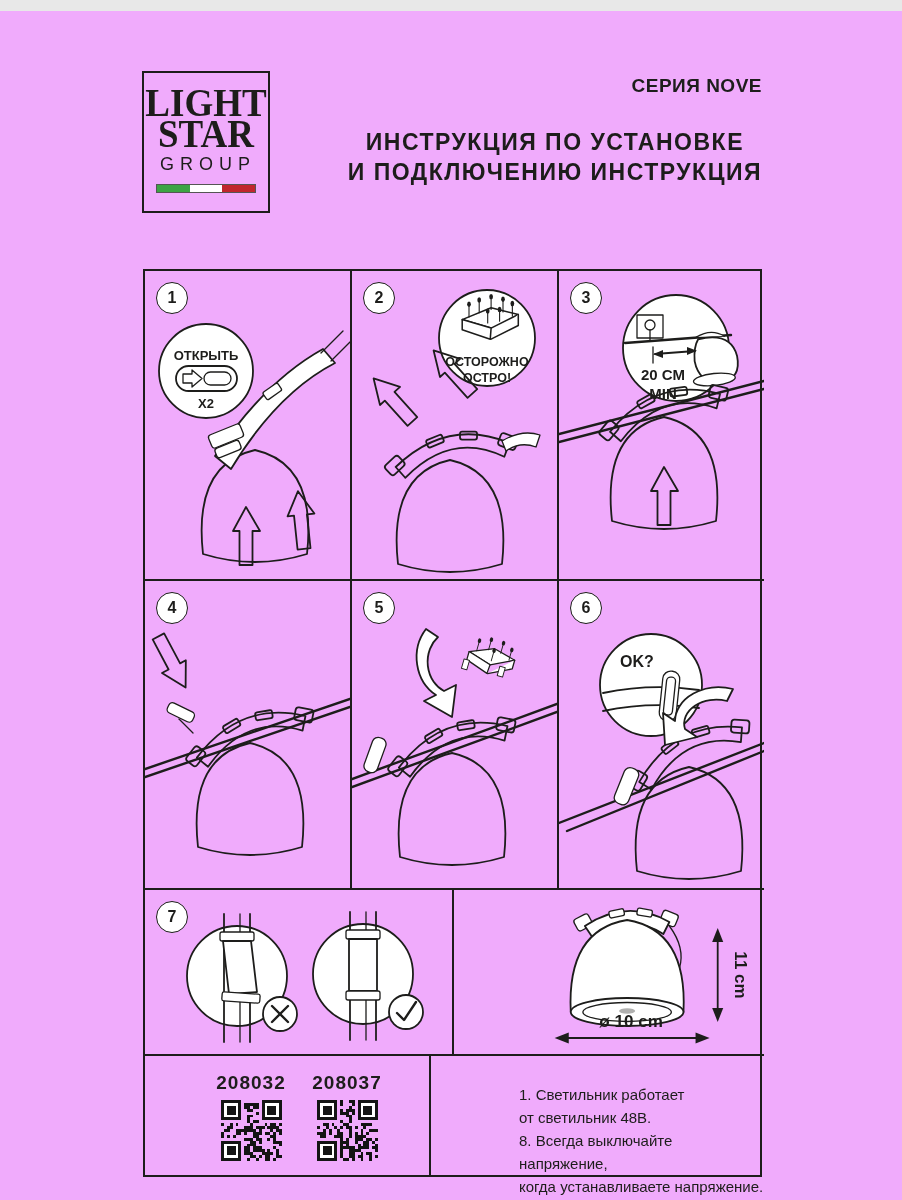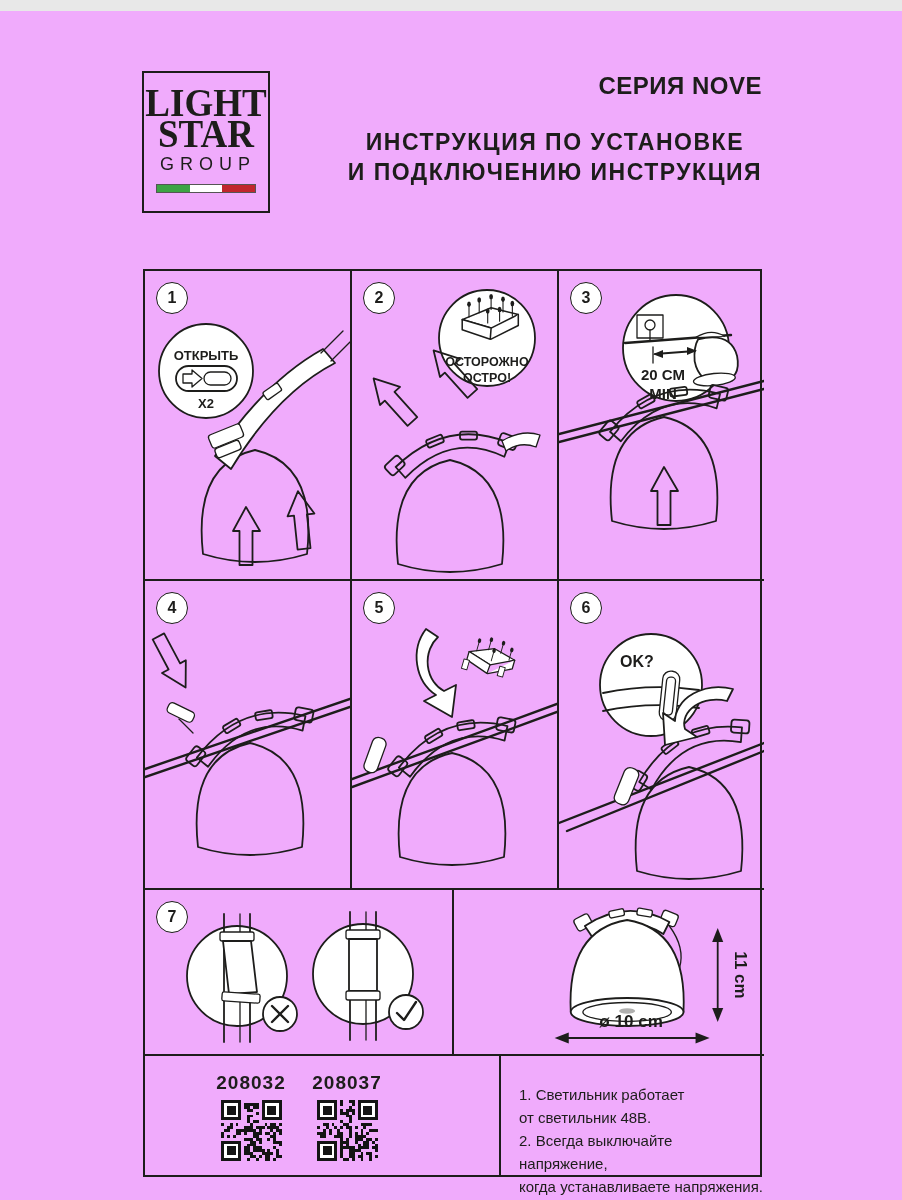--- a/index.html
+++ b/index.html
@@ -11,21 +11,21 @@
             border:2px solid #1d1d1b;box-sizing:border-box;text-align:center;}
   .logo-word{font-family:"Liberation Serif",serif;font-weight:700;font-size:37px;
              line-height:31px;letter-spacing:0px;transform:scaleY(1.08);}
   .logo-word.first{margin-top:14px;}
   .logo-group{font-size:18px;letter-spacing:6px;margin-top:5px;margin-left:4px;font-weight:400;}
   .flag{width:100px;height:9px;margin:9px auto 0;border:1px solid #555;display:flex;box-sizing:border-box;}
   .flag span{flex:1;}
   .flag .g{background:#3da344;} .flag .w{background:#ffffff;} .flag .r{background:#c0272d;}
 
   .titles{position:absolute;right:140px;top:60px;text-align:right;}
-  .titles .line{font-weight:700;font-size:24px;line-height:30px;letter-spacing:.5px;}
+  .titles .line{font-weight:700;font-size:19px;line-height:30px;letter-spacing:.5px;}
   .titles .instr{margin-top:26px;text-align:center;}
   .titles .instr .line{font-size:23px;letter-spacing:1.5px;line-height:30px;}
 
   
   .grid{position:absolute;left:143px;top:258px;width:619px;height:908px;
         border:2px solid #1d1d1b;box-sizing:border-box;}
   .cell{position:absolute;box-sizing:border-box;}
   .br{border-right:2px solid #1d1d1b;} .bb{border-bottom:2px solid #1d1d1b;}
   .num{position:absolute;left:11px;top:11px;width:30px;height:30px;border:1.7px solid #1d1d1b;
        border-radius:50%;display:flex;align-items:center;justify-content:center;
@@ -296,21 +296,21 @@
           <text class="t17" transform="rotate(90 284 85)" x="284" y="90">11 cm</text>
 
           <text class="t17" x="176" y="137">ø 10 cm</text>
           <line x1="112" y1="148" x2="242" y2="148"></line>
           <polygon class="solid" points="100,148 114,142.5 114,153.5"></polygon>
           <polygon class="solid" points="254,148 240,142.5 240,153.5"></polygon>
         </g>
       </svg>
     </div>
 
-    <div class="cell br" style="left:0;top:785px;width:356px;height:119px;">
+    <div class="cell br" style="left:0;top:785px;width:286px;height:119px;">
       <div class="code-label" style="left:58px;">208032</div>
       <div class="code-label" style="left:154px;">208037</div>
       <div class="qr" style="left:76px;"><svg viewBox="0 0 21 21" width="100%" height="100%" shape-rendering="crispEdges">
             <rect x="0" y="0" width="7" height="7" fill="#141414"></rect>
             <rect x="1" y="1" width="5" height="5" fill="#fff"></rect>
             <rect x="2" y="2" width="3" height="3" fill="#141414"></rect>
             <rect x="14" y="0" width="7" height="7" fill="#141414"></rect>
             <rect x="15" y="1" width="5" height="5" fill="#fff"></rect>
             <rect x="16" y="2" width="3" height="3" fill="#141414"></rect>
             <rect x="0" y="14" width="7" height="7" fill="#141414"></rect>
@@ -567,19 +567,19 @@
             <rect x="12" y="20" width="1" height="1" fill="#141414"></rect>
             <rect x="15" y="20" width="1" height="1" fill="#141414"></rect>
             <rect x="18" y="20" width="1" height="1" fill="#141414"></rect>
           </svg></div>
     </div>
 
     <div class="cell" style="left:309px;top:785px;width:310px;height:119px;">
       <div class="notes">
         <div>1. Светильник работает</div>
         <div>от светильник 48В.</div>
-        <div>2. Всегда выключайте напряжение,</div>
-        <div>когда устанавливаете напряжения.</div>
+        <div>8. Всегда выключайте напряжение,</div>
+        <div>когда устанавливаете напряжение.</div>
       </div>
     </div>
 
   </div>
 </div>
 
 </body></html>

